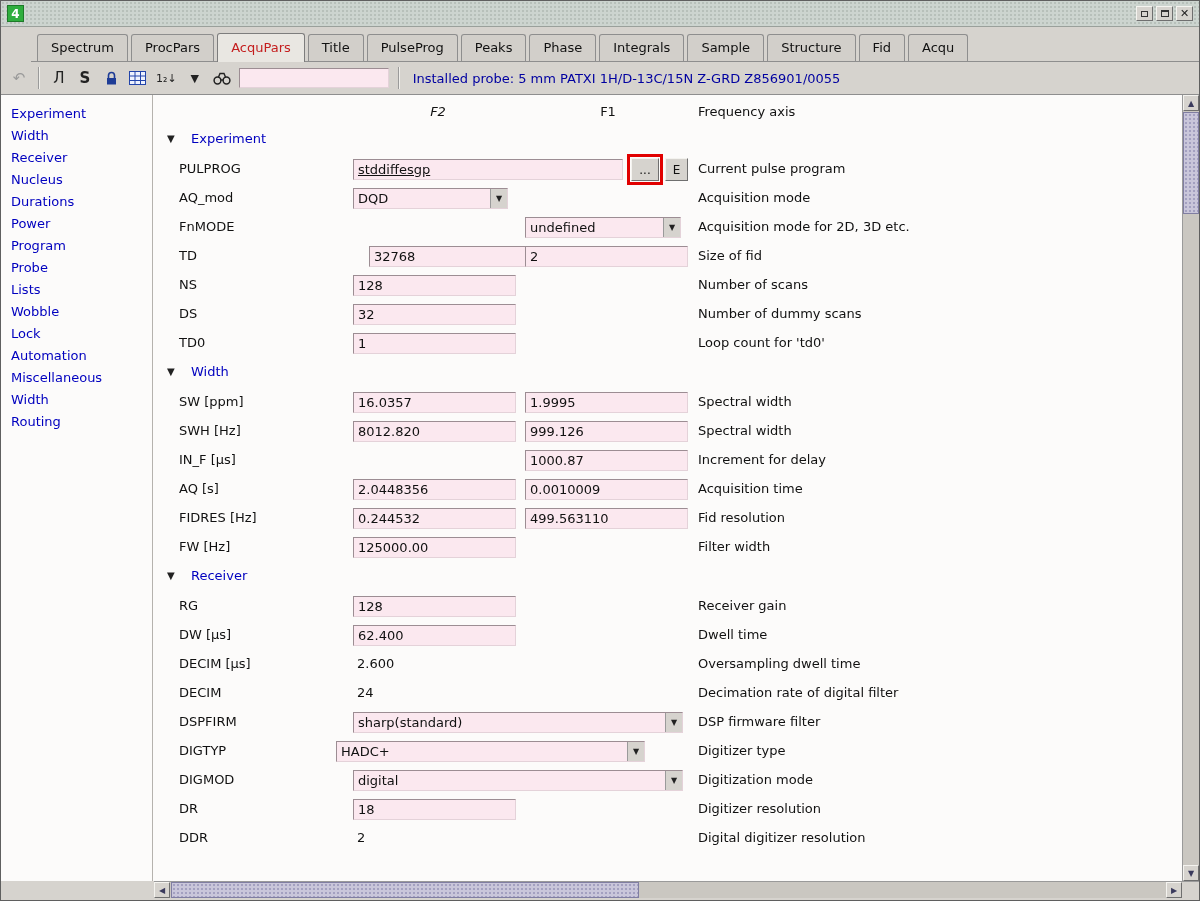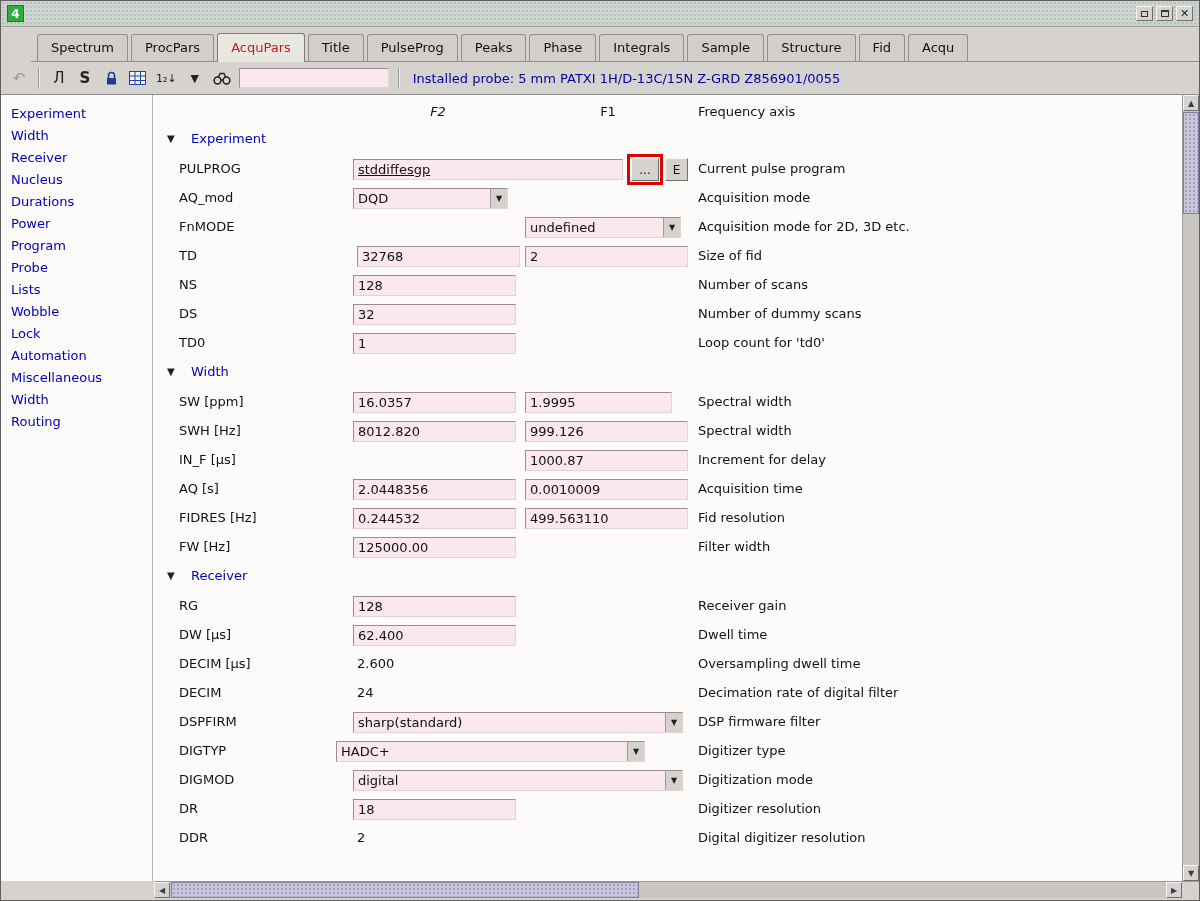--- a/index.html
+++ b/index.html
@@ -282,21 +282,21 @@
           <div class="prow">
             <span class="plabel">FnMODE</span>
             <div class="pselect abs" style="width: 156px; left: 372px;">
               <span class="sel-txt">undefined</span>
               <span class="sel-arrow">▼</span>
             </div>
             <span class="pdesc">Acquisition mode for 2D, 3D etc.</span>
           </div>
           <div class="prow">
             <span class="plabel">TD</span>
-            <input class="pfield abs" value="32768" style="width: 163px; left: 204px;">
+            <input class="pfield abs" value="32768" style="width: 163px; left: 216px;">
             <input class="pfield abs" value="2" style="width: 163px; left: 372px;">
             <span class="pdesc">Size of fid</span>
           </div>
           <div class="prow">
             <span class="plabel">NS</span>
             <input class="pfield abs" value="128" style="width: 163px; left: 200px;">
             <span class="pdesc">Number of scans</span>
           </div>
           <div class="prow">
             <span class="plabel">DS</span>
@@ -308,21 +308,21 @@
             <input class="pfield abs" value="1" style="width: 163px; left: 200px;">
             <span class="pdesc">Loop count for 'td0'</span>
           </div>
           <div class="sec-head">
             <span class="tri">▼</span>
             <span class="sec-title">Width</span>
           </div>
           <div class="prow">
             <span class="plabel">SW [ppm]</span>
             <input class="pfield abs" value="16.0357" style="width: 163px; left: 200px;">
-            <input class="pfield abs" value="1.9995" style="width: 147px; left: 372px;">
+            <input class="pfield abs" value="1.9995" style="width: 163px; left: 372px;">
             <span class="pdesc">Spectral width</span>
           </div>
           <div class="prow">
             <span class="plabel">SWH [Hz]</span>
             <input class="pfield abs" value="8012.820" style="width: 163px; left: 200px;">
             <input class="pfield abs" value="999.126" style="width: 163px; left: 372px;">
             <span class="pdesc">Spectral width</span>
           </div>
           <div class="prow">
             <span class="plabel">IN_F [µs]</span>

